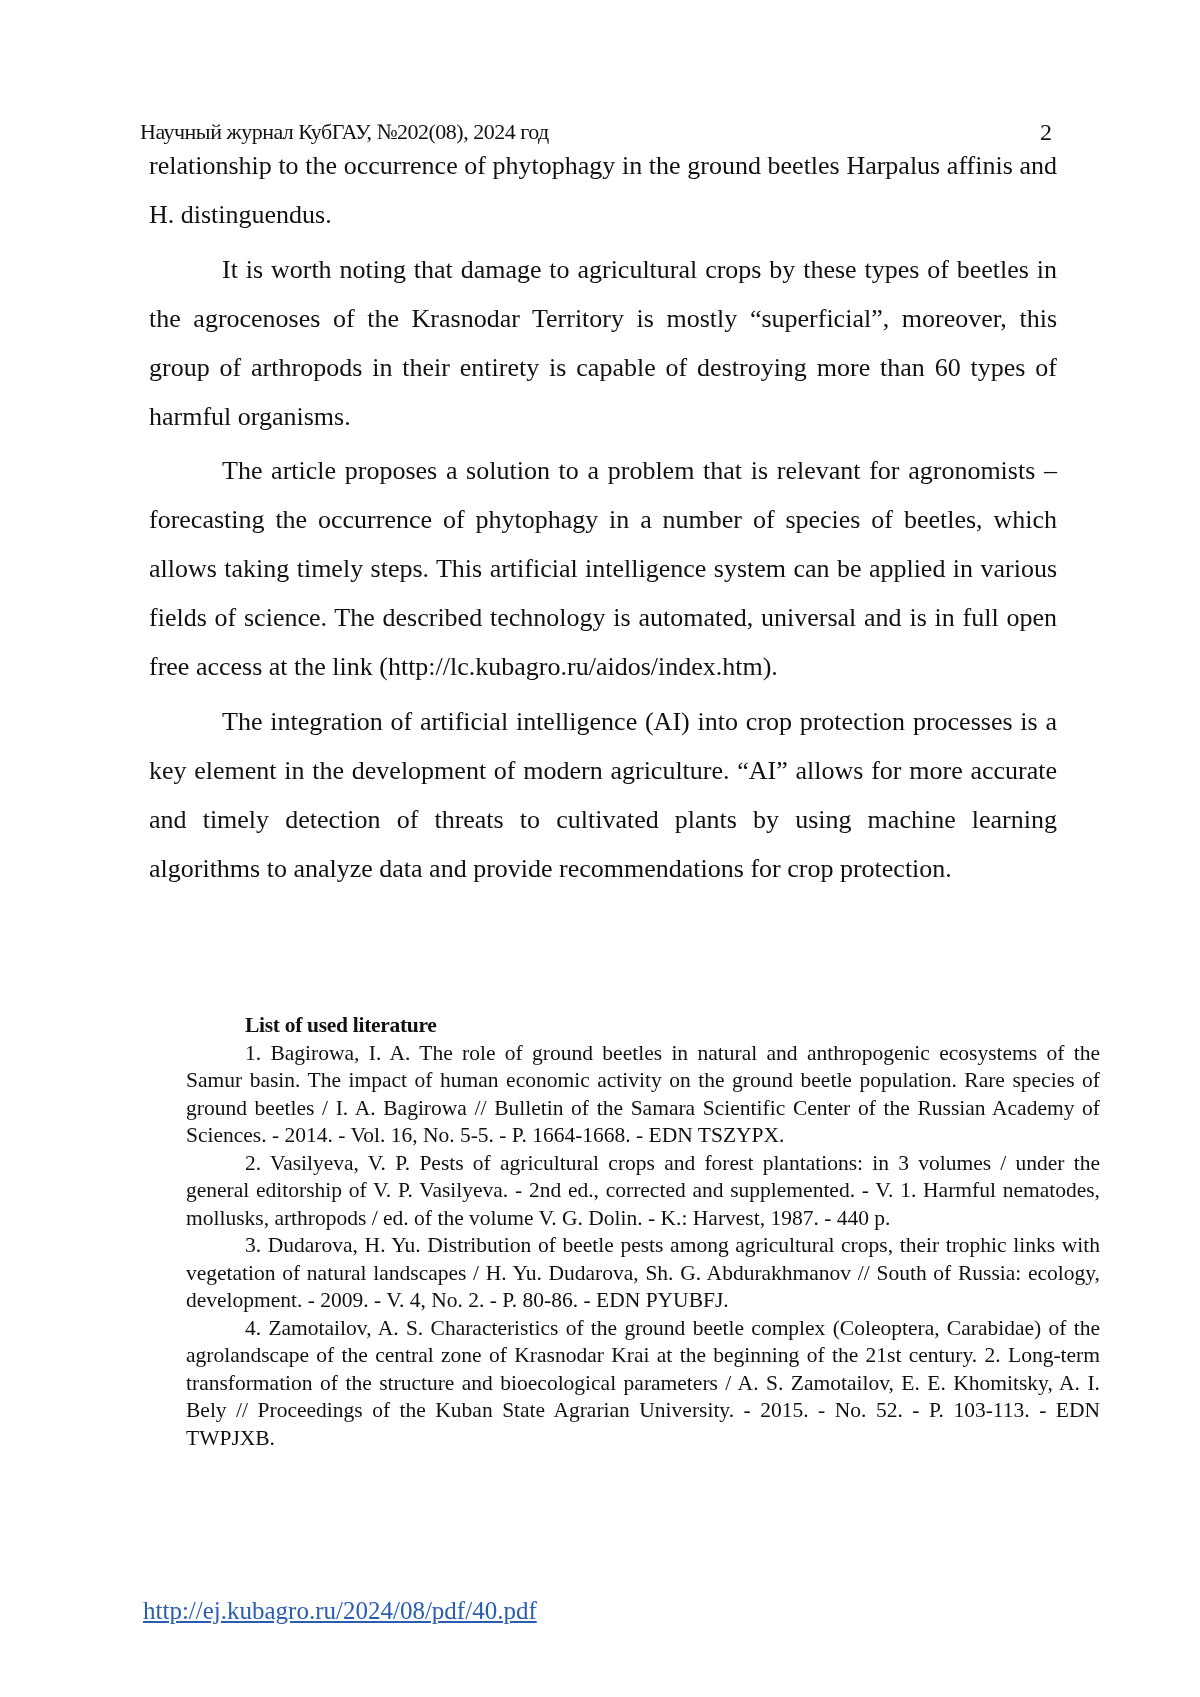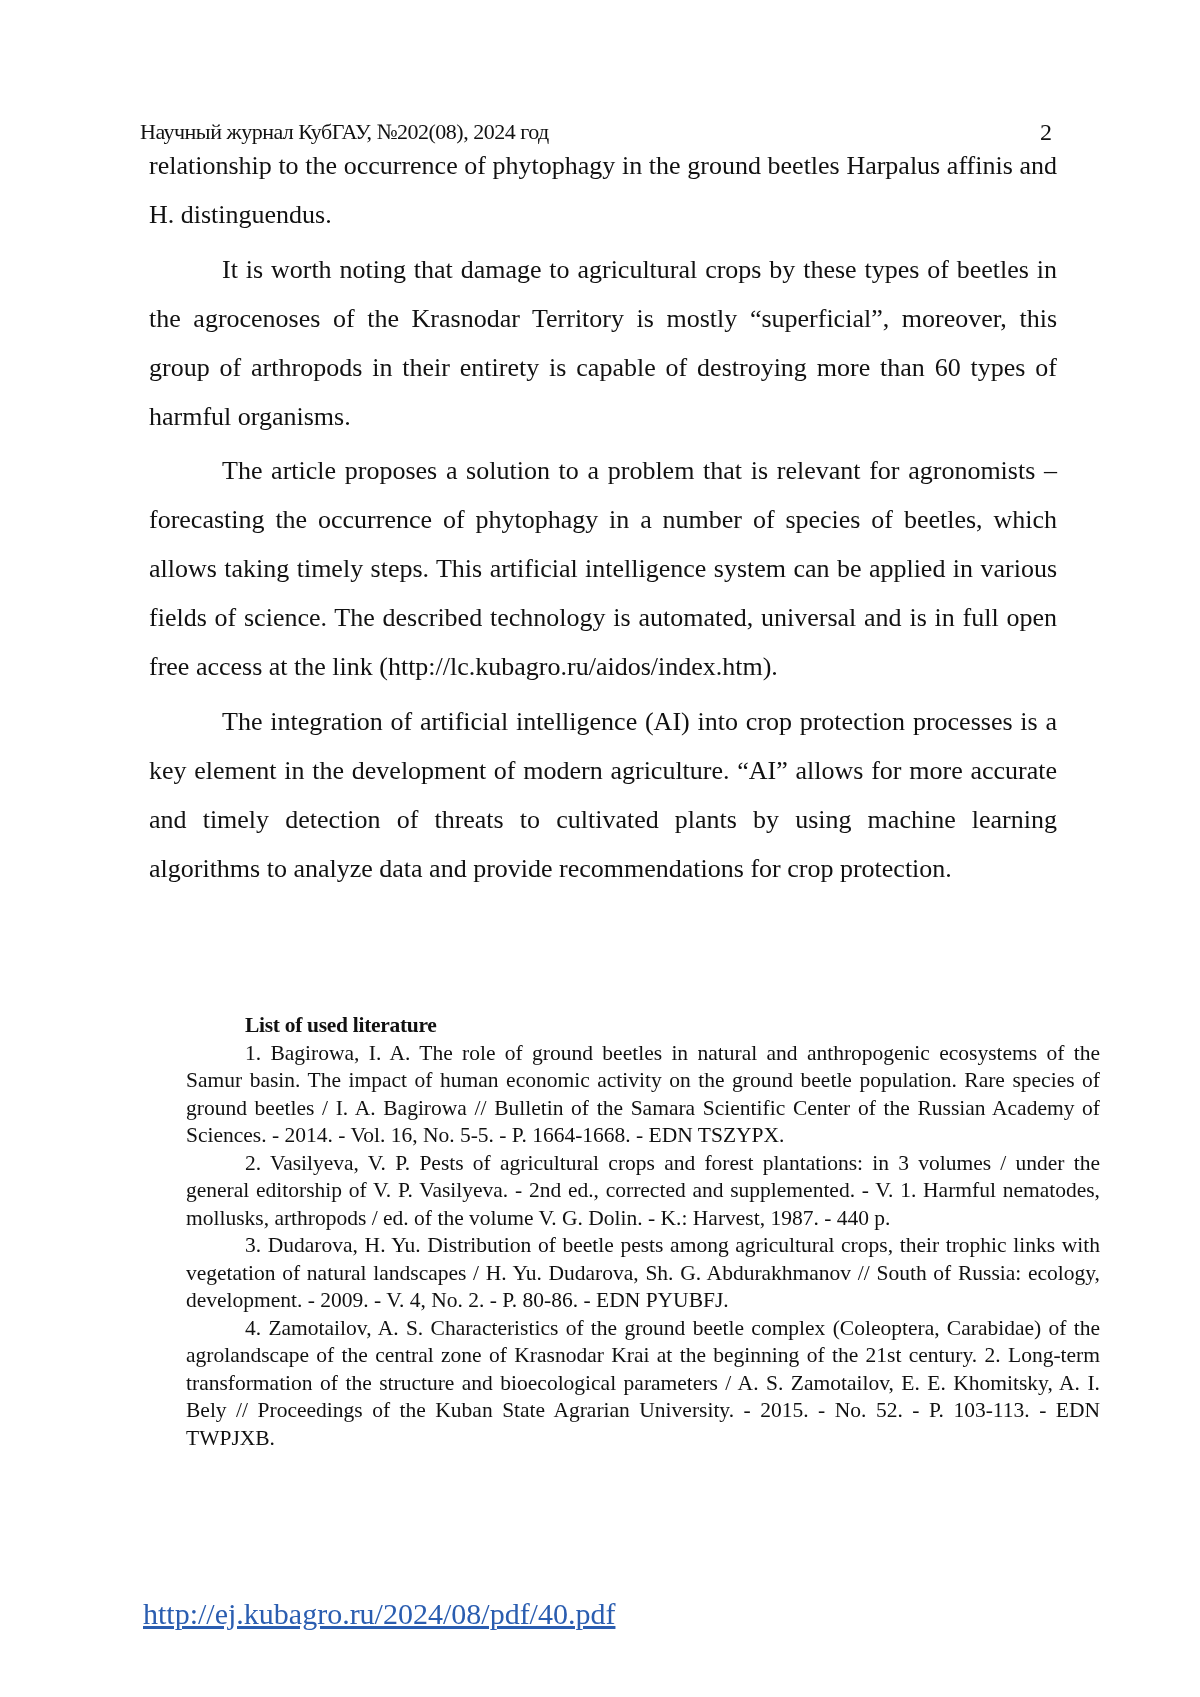--- a/index.html
+++ b/index.html
@@ -6,21 +6,21 @@
   body { width: 1200px; height: 1697px; position: relative; overflow: hidden; font-family: "Liberation Serif", "DejaVu Serif", serif; color: #111; }
   .header { position: absolute; top: 70px; left: 140px; width: 912px; height: 36px; margin-top: 45px; }
   .journal { position: absolute; left: 0; top: 4px; font-size: 22px; letter-spacing: -0.5px; }
   .page-num { position: absolute; right: 0; top: 4px; font-size: 24px; }
   .body-text { position: absolute; top: 136px; left: 143px; width: 920px; font-size: 26px; line-height: 48.9px; }
   .body-text p { margin: 6px; text-align: justify; text-align-last: left; }
   .body-text p.indent { text-indent: 73px; }
   .refs { position: absolute; top: 1012px; left: 143px; width: 914px; font-size: 21.5px; line-height: 27.5px; margin-left: 43px; }
   .refs h2 { margin: 0; font-size: 21.5px; font-weight: bold; padding-left: 59px; line-height: 27.5px; letter-spacing: -0.3px; }
   .refs p { margin: 0; text-align: justify; text-indent: 59px; }
-  .footer-link { position: absolute; top: 1597px; left: 143px; font-size: 30px; color: #2a5db0; text-decoration: underline; cursor: pointer; }
+  .footer-link { position: absolute; top: 1597px; left: 143px; font-size: 25px; color: #2a5db0; text-decoration: underline; cursor: pointer; }
 </style>
 </head>
 <body>
 
 <div class="header">
   <span class="journal">Научный журнал КубГАУ, №202(08), 2024 год</span>
   <span class="page-num">2</span>
 </div>
 
 <div class="body-text">

